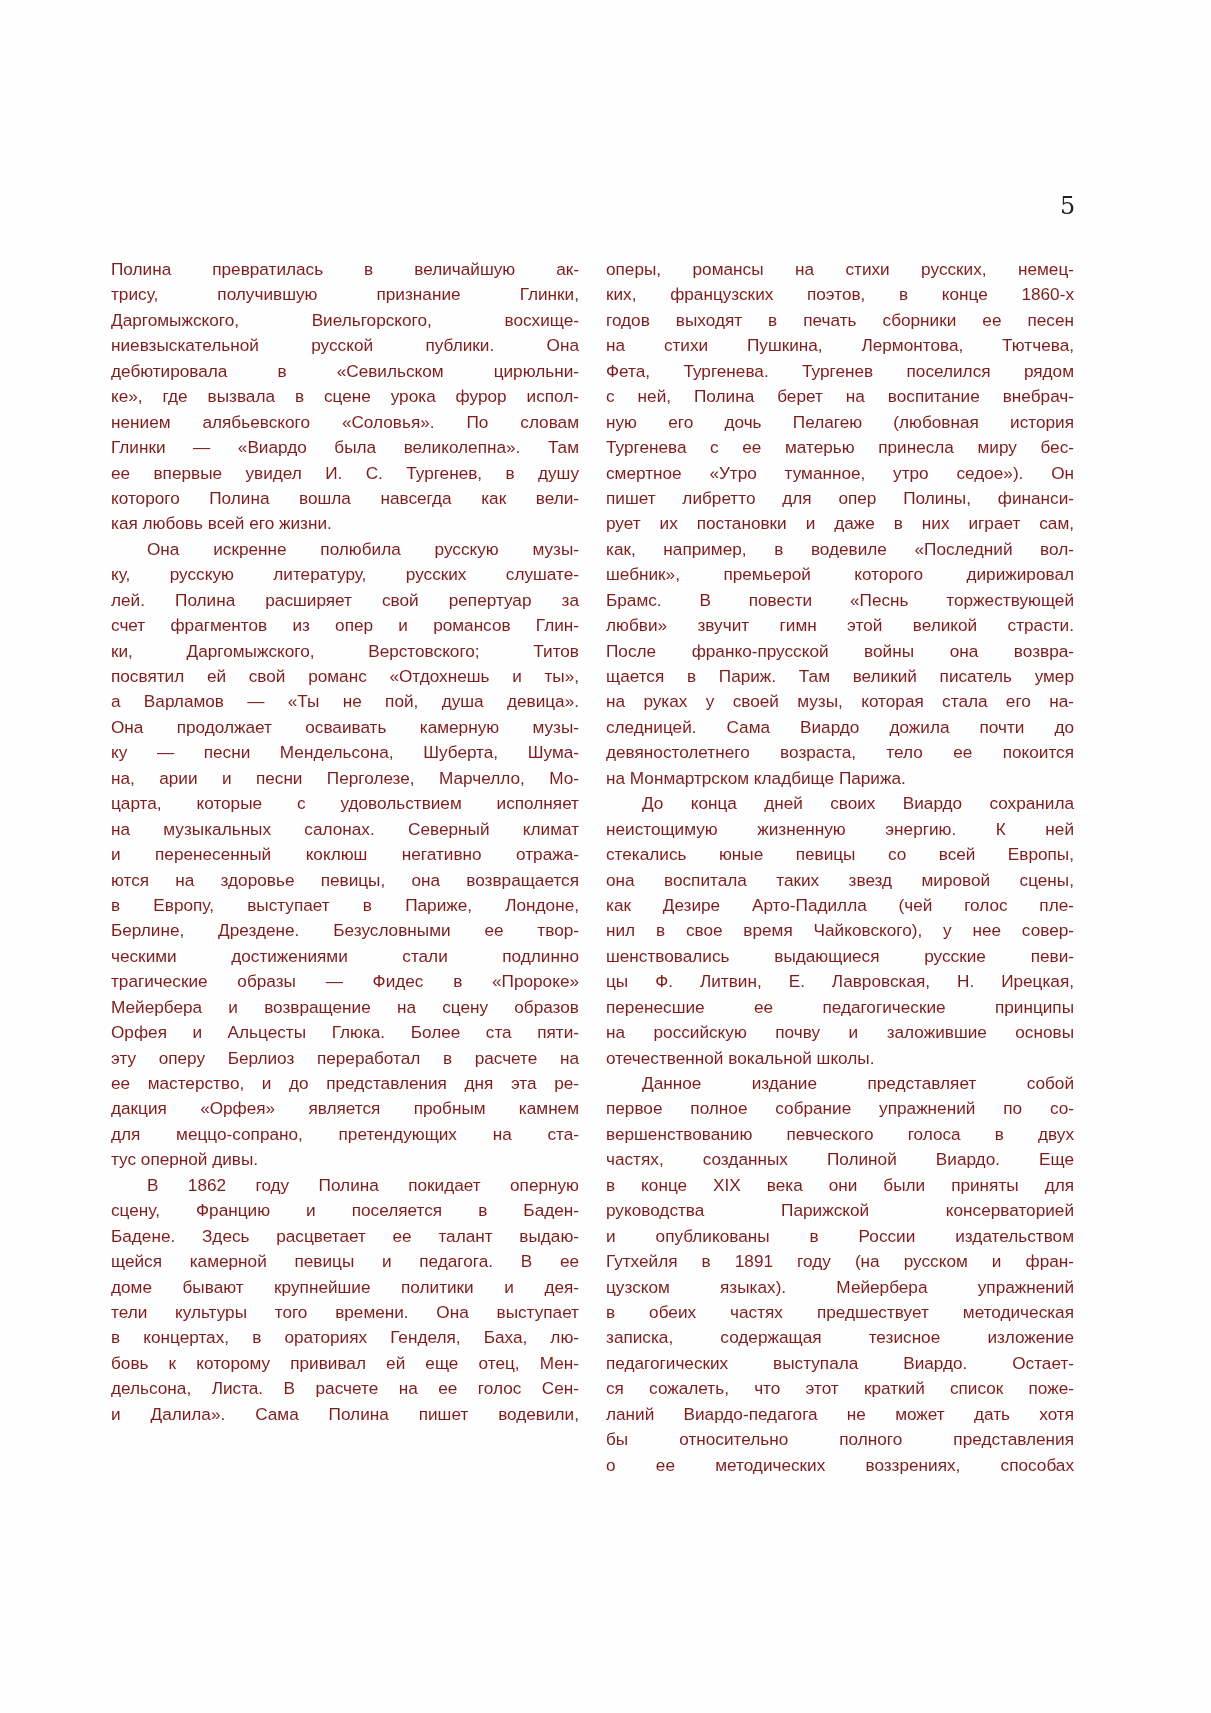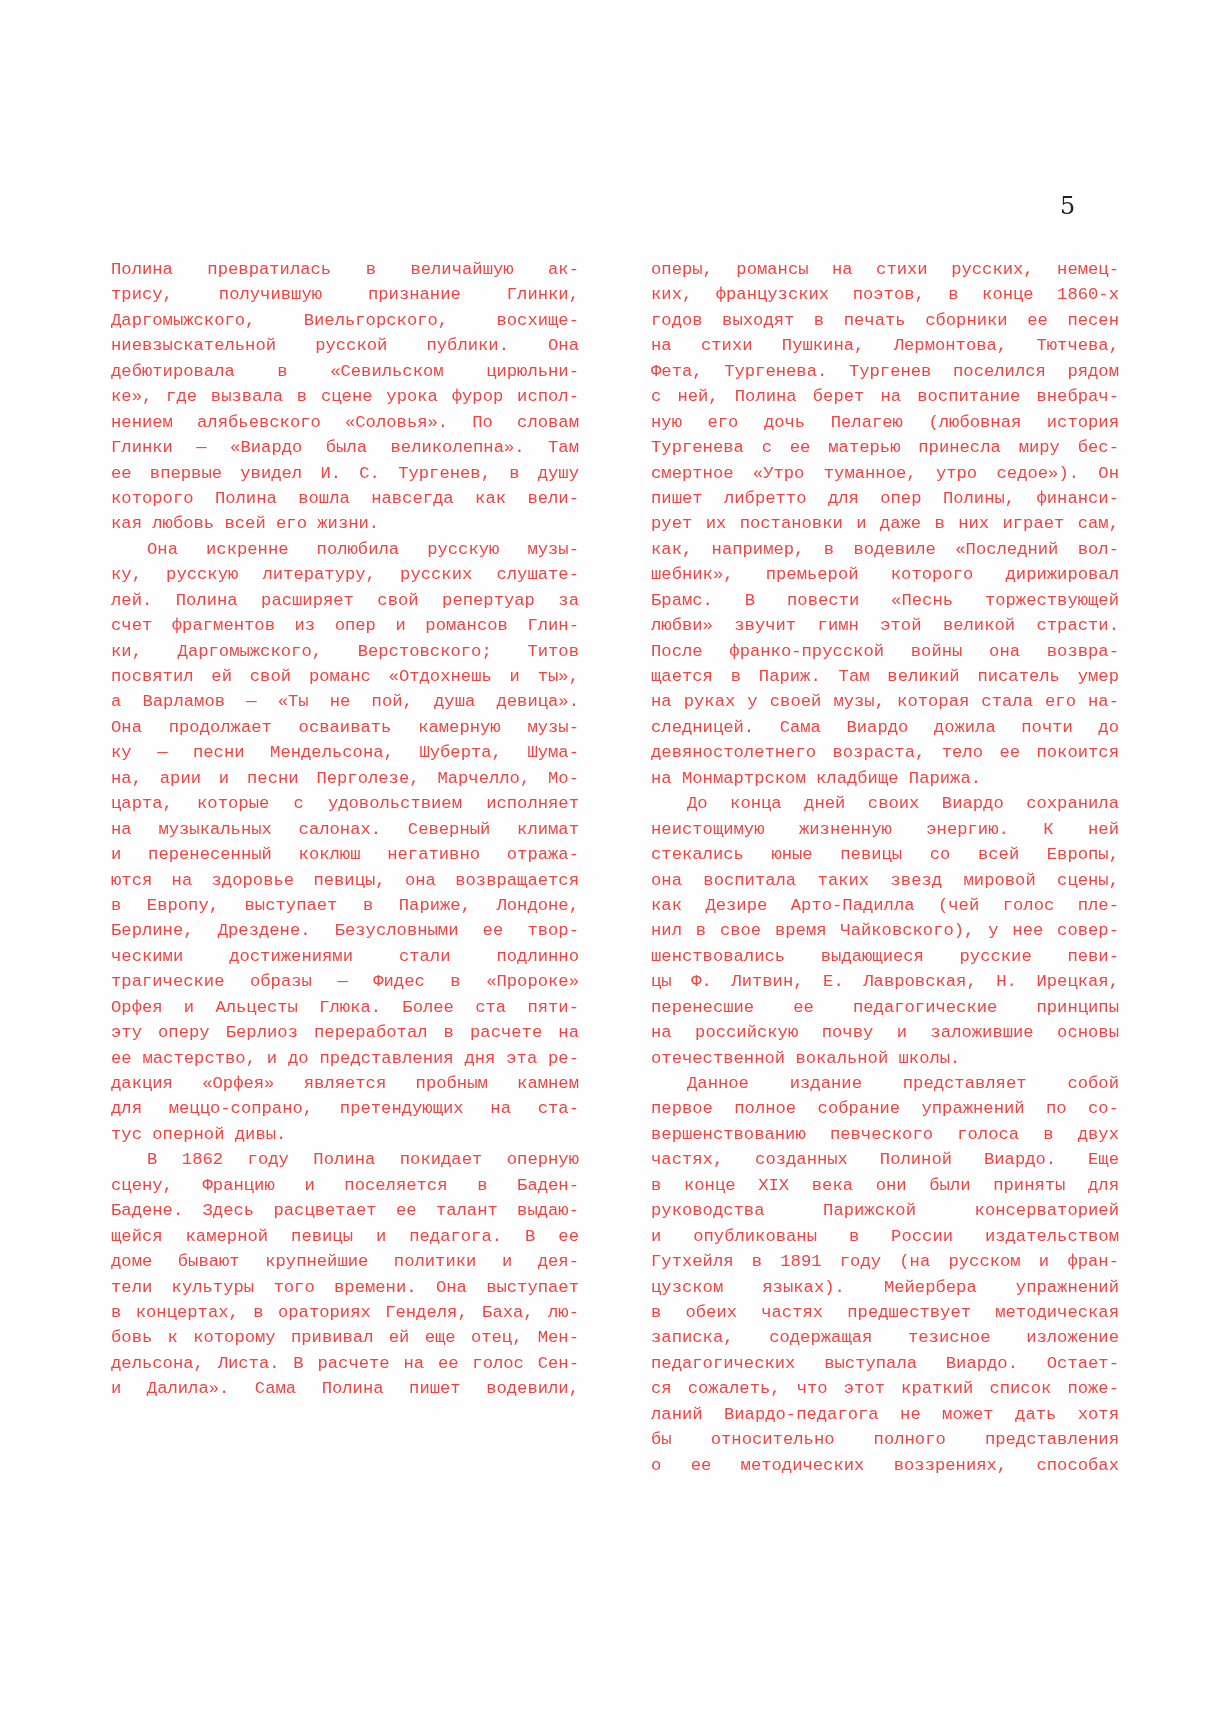--- a/index.html
+++ b/index.html
@@ -4,25 +4,25 @@
 <style>
   html, body { margin: 0; padding: 0; background: #ffffff; }
   body { width: 1211px; height: 1713px; position: relative; overflow: hidden; }
   .page { position: absolute; left: 0; top: 0; width: 1211px; height: 1713px; background: #fefefe; }
   .page-number {
     position: absolute; left: 1060px; top: 192px;
     font-family: "DejaVu Serif", serif; font-size: 24px; color: #222;
   }
   .col {
     position: absolute; top: 257px; width: 468px;
-    font-family: Liberation Mono, monospace; font-size: 17.2px; color: #ef4444;
+    font-family: Liberation Sans, sans-serif; font-size: 17.2px; color: #7f1d1d;
     line-height: 25.45px;
   }
   .col.left { left: 111px; }
-  .col.right { left: 606px; margin-left: 45px; }
+  .col.right { left: 606px; }
   .line {
     display: block; white-space: nowrap; height: 25.45px;
     text-align: justify; text-align-last: justify;
   }
   .line.last { text-align-last: left; }
   .line.indent { padding-left: 36px; }
 </style>
 </head>
 <body>
 
@@ -51,20 +51,21 @@
       <span class="line">ку — песни Мендельсона, Шуберта, Шума-</span>
       <span class="line">на, арии и песни Перголезе, Марчелло, Мо-</span>
       <span class="line">царта, которые с удовольствием исполняет</span>
       <span class="line">на музыкальных салонах. Северный климат</span>
       <span class="line">и перенесенный коклюш негативно отража-</span>
       <span class="line">ются на здоровье певицы, она возвращается</span>
       <span class="line">в Европу, выступает в Париже, Лондоне,</span>
       <span class="line">Берлине, Дрездене. Безусловными ее твор-</span>
       <span class="line">ческими достижениями стали подлинно</span>
       <span class="line">трагические образы — Фидес в «Пророке»</span>
+      <span class="line">Мейербера и возвращение на сцену образов</span>
       <span class="line">Орфея и Альцесты Глюка. Более ста пяти-</span>
       <span class="line">эту оперу Берлиоз переработал в расчете на</span>
       <span class="line">ее мастерство, и до представления дня эта ре-</span>
       <span class="line">дакция «Орфея» является пробным камнем</span>
       <span class="line">для меццо-сопрано, претендующих на ста-</span>
       <span class="line last">тус оперной дивы.</span>
       <span class="line indent">В 1862 году Полина покидает оперную</span>
       <span class="line">сцену, Францию и поселяется в Баден-</span>
       <span class="line">Бадене. Здесь расцветает ее талант выдаю-</span>
       <span class="line">щейся камерной певицы и педагога. В ее</span>

